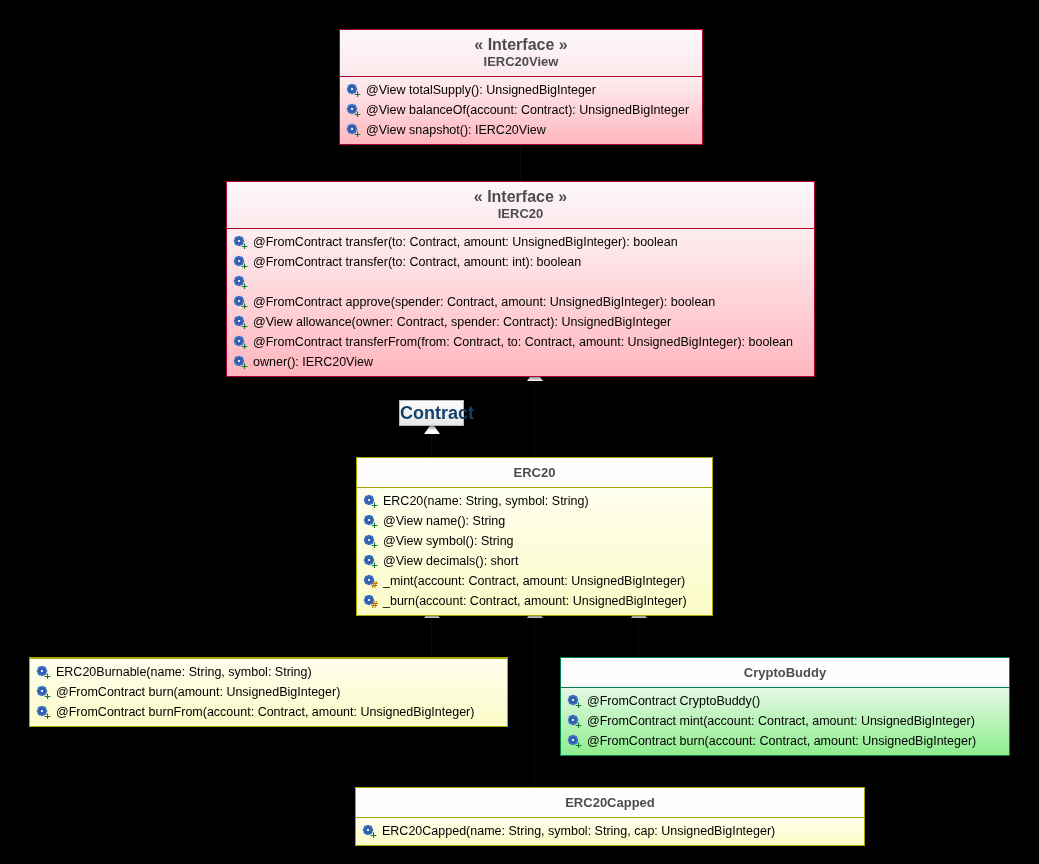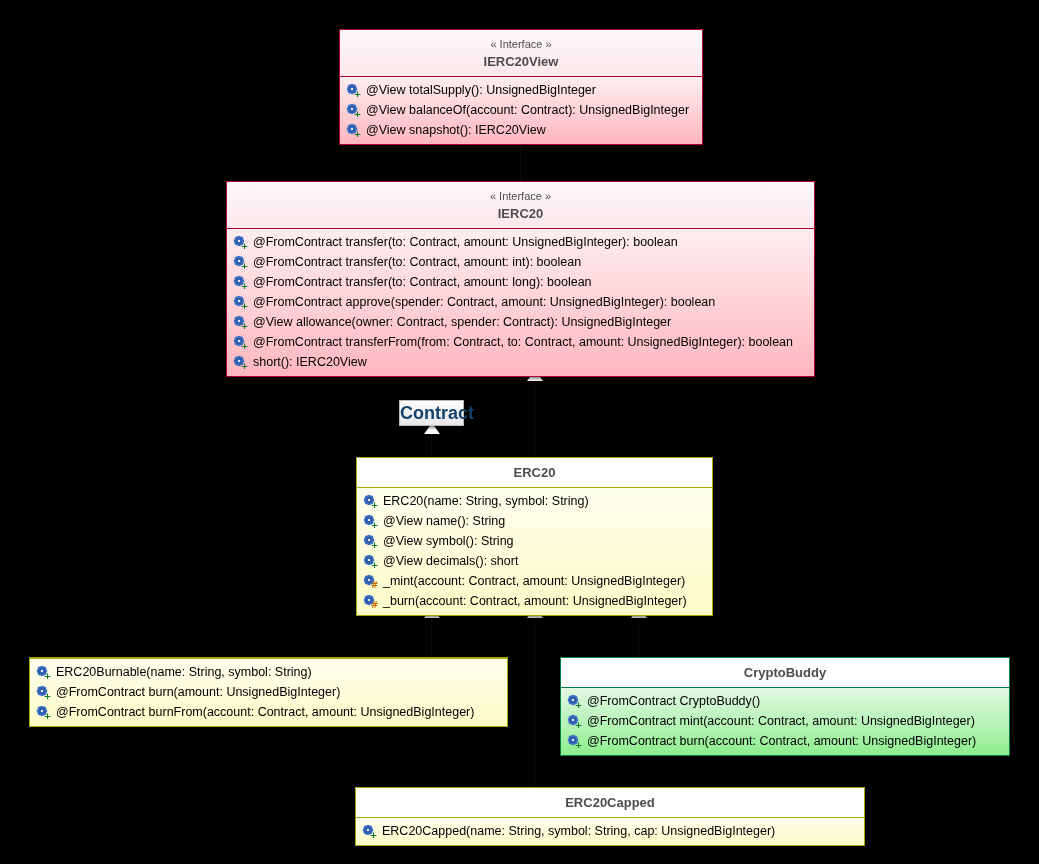--- a/index.html
+++ b/index.html
@@ -20,22 +20,22 @@
     text-align:center;
     font-weight:bold;
     font-size:13px;
     color:#4D4D4D;
     padding:6px 8px 6px;
     line-height:17px;
     box-sizing:border-box;
   }
   .cls .stereo{
     display:block;
-    font-weight:normal;
-    font-size:11px;
+    font-weight:bold;
+    font-size:16px;
     color:#4D4D4D;
     line-height:17px;
   }
   .cls .sep{height:1px;width:100%;}
   .cls .body{padding:3px 0 4px;}
   .row{
     display:flex;align-items:center;
     height:20px;
     padding:0 6px 0 6px;
     font-size:12.5px;
@@ -265,21 +265,20 @@
             <circle cx="3.67" cy="8.33" r="2.05" fill="#3A6FC4"></circle>
             <circle cx="2.70" cy="6.00" r="2.05" fill="#3A6FC4"></circle>
             <circle cx="3.67" cy="3.67" r="2.05" fill="#3A6FC4"></circle>
             <circle cx="6.00" cy="2.70" r="2.05" fill="#3A6FC4"></circle>
             <circle cx="8.33" cy="3.67" r="2.05" fill="#3A6FC4"></circle>
             <circle cx="6" cy="6" r="3.2" fill="#2E5AA8"></circle>
             <circle cx="6" cy="6" r="1.25" fill="#DCE8FA"></circle>
           </svg>
           <span class="badge pub">+</span>
         </span>
-        <span class="lbl">@FromContract transfer(to: Contract, amount: long): boolean</span>
       </div>
       <div class="row">
         <span class="micon">
           <svg viewBox="0 0 12 12" width="12" height="12" class="gear">
             <circle cx="9.30" cy="6.00" r="2.05" fill="#3A6FC4"></circle>
             <circle cx="8.33" cy="8.33" r="2.05" fill="#3A6FC4"></circle>
             <circle cx="6.00" cy="9.30" r="2.05" fill="#3A6FC4"></circle>
             <circle cx="3.67" cy="8.33" r="2.05" fill="#3A6FC4"></circle>
             <circle cx="2.70" cy="6.00" r="2.05" fill="#3A6FC4"></circle>
             <circle cx="3.67" cy="3.67" r="2.05" fill="#3A6FC4"></circle>
@@ -337,21 +336,21 @@
             <circle cx="3.67" cy="8.33" r="2.05" fill="#3A6FC4"></circle>
             <circle cx="2.70" cy="6.00" r="2.05" fill="#3A6FC4"></circle>
             <circle cx="3.67" cy="3.67" r="2.05" fill="#3A6FC4"></circle>
             <circle cx="6.00" cy="2.70" r="2.05" fill="#3A6FC4"></circle>
             <circle cx="8.33" cy="3.67" r="2.05" fill="#3A6FC4"></circle>
             <circle cx="6" cy="6" r="3.2" fill="#2E5AA8"></circle>
             <circle cx="6" cy="6" r="1.25" fill="#DCE8FA"></circle>
           </svg>
           <span class="badge pub">+</span>
         </span>
-        <span class="lbl">short(): IERC20View</span>
+        <span class="lbl">owner(): IERC20View</span>
       </div>
     </div>
 </div>
 
 <div class="linkbox" id="n-contract" style="left:399px;top:400px;width:65px;height:26px;">
   <div class="t" style="padding:2px 0;">Contract</div>
 </div>
 
 <div class="cls yellow" id="n-erc20" style="left:356px;top:457px;width:357px;">
   <div class="hdr">

